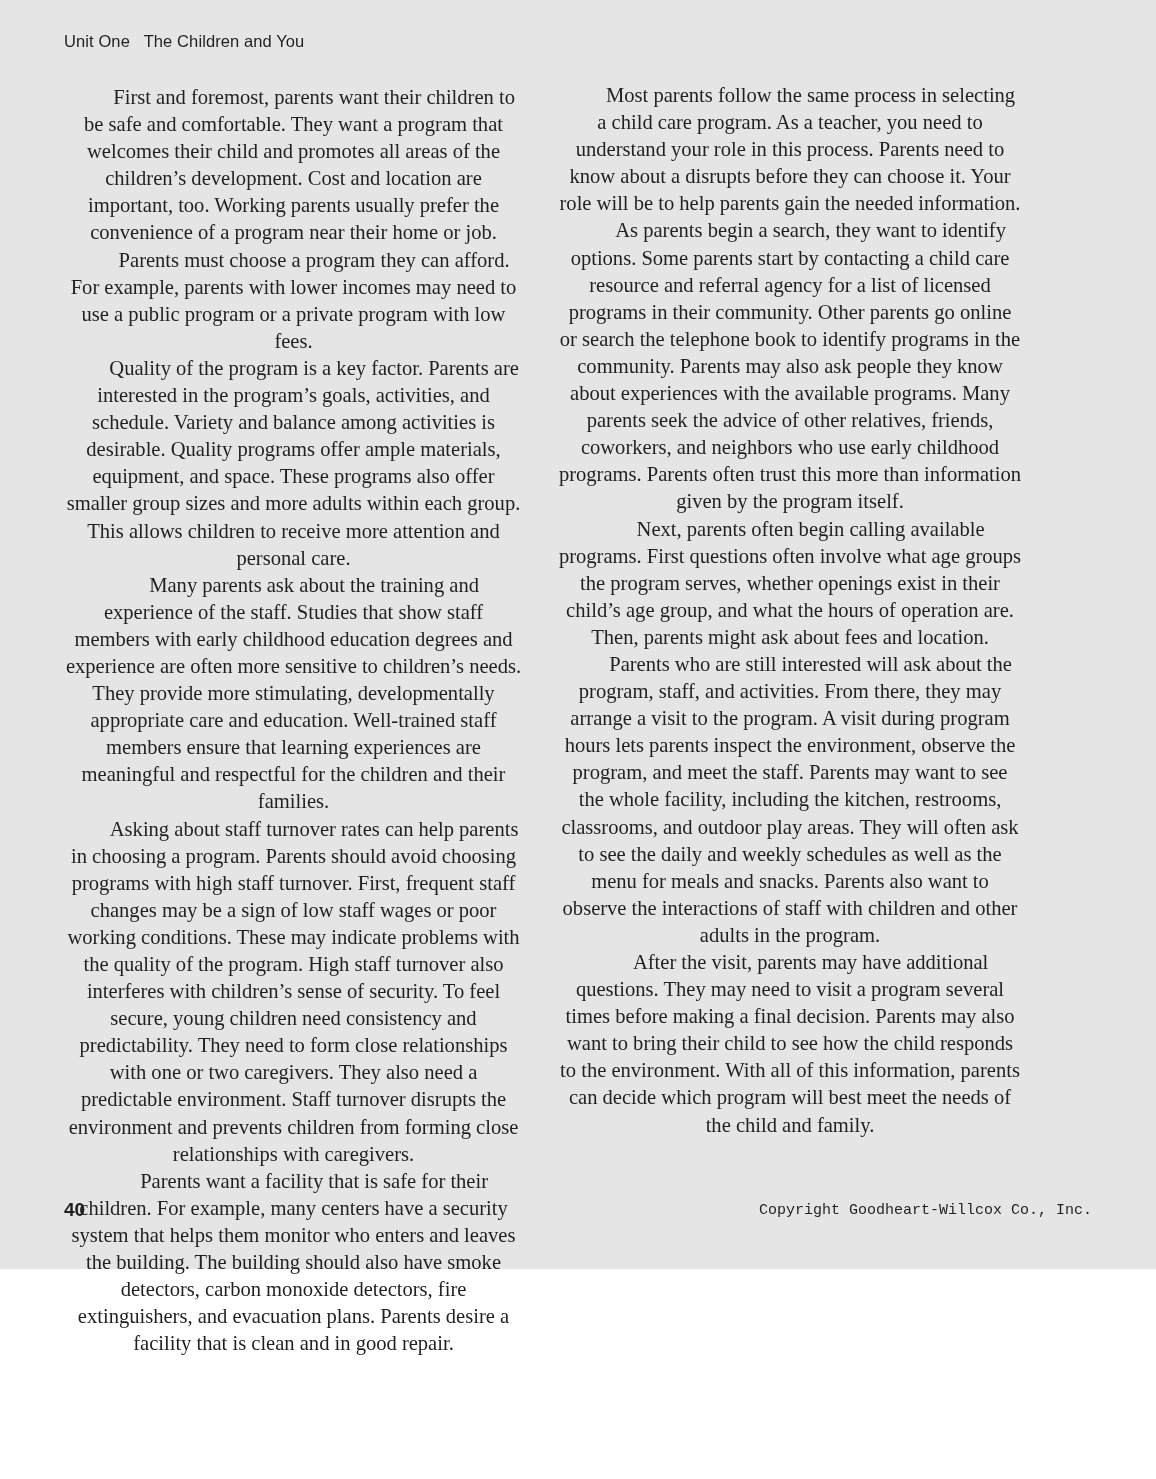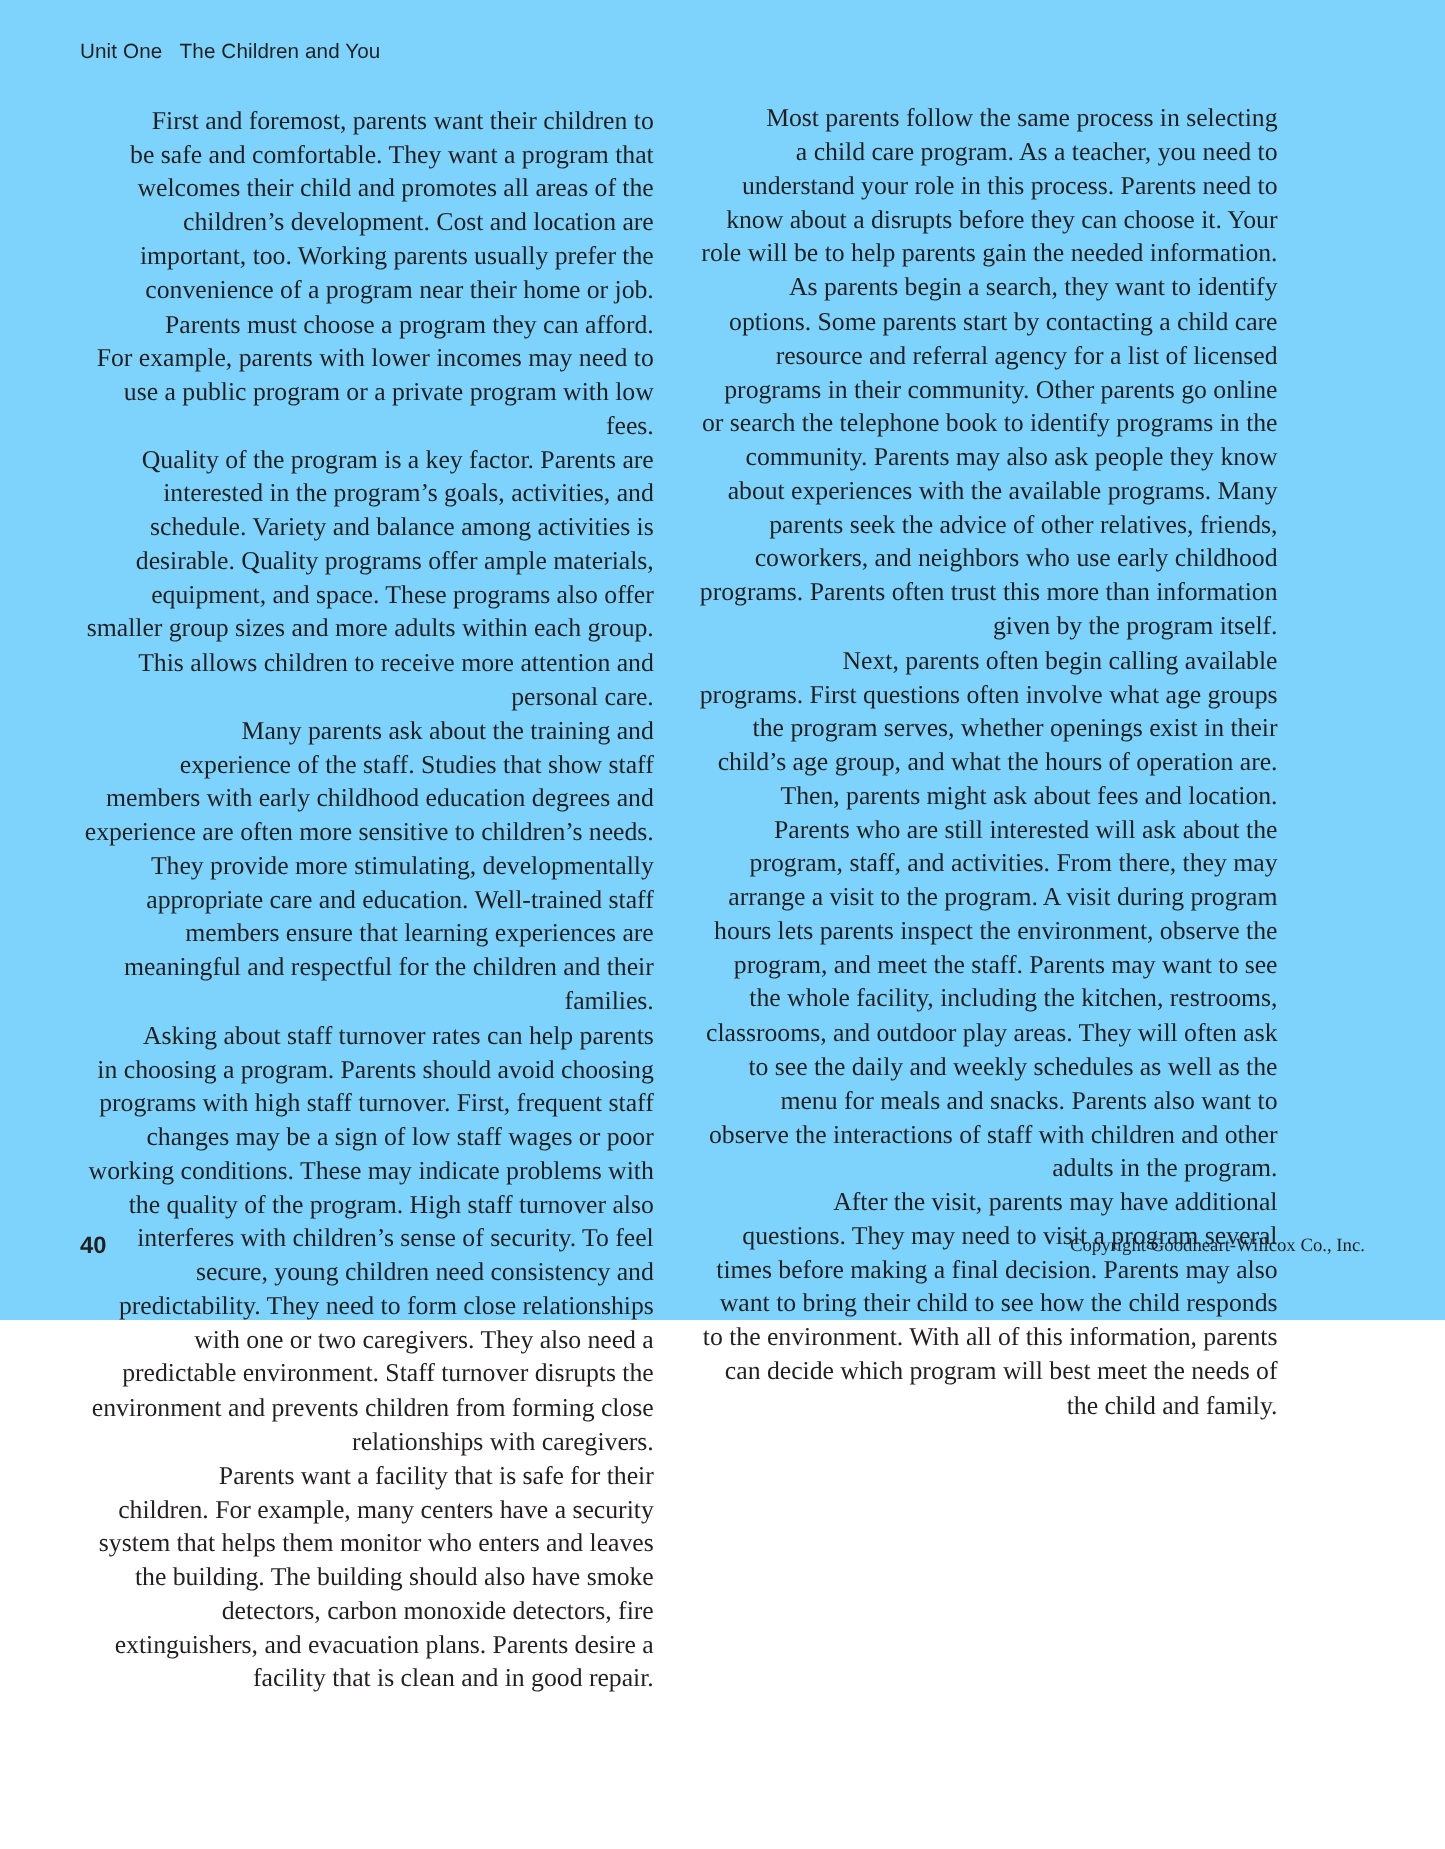--- a/index.html
+++ b/index.html
@@ -15,22 +15,22 @@
     font-family: "Liberation Serif", "DejaVu Serif", serif;
     color: #231f20;
     overflow: hidden;
   }
 
   .page {
     position: absolute;
     left: 0;
     top: 0;
     width: 1156px;
-    height: 1056px;
-    background: #7dd3fc;
+    height: 1269px;
+    background: #e5e5e5;
   }
 
   
   .running-head {
     position: absolute;
     left: 64px;
     top: 32px;
     font-family: "Liberation Sans", "DejaVu Sans", sans-serif;
     font-size: 16.5px;
     letter-spacing: 0.1px;
@@ -62,21 +62,21 @@
     color: #ce2131;
     margin: 0 0 14px 0;
     letter-spacing: -0.2px;
   }
 
   p.body-par {
     margin: 0;
     font-size: 20.6px;
     line-height: 27.1px;
     text-indent: 2.0em;
-    text-align: right;
+    text-align: center;
     hyphens: none;
     -webkit-hyphens: none;
     letter-spacing: -0.02px;
   }
 
   
   .footer {
     position: absolute;
     left: 64px;
     right: 64px;
@@ -90,21 +90,21 @@
     top: 0;
     font-family: "Liberation Sans", "DejaVu Sans", sans-serif;
     font-size: 19px;
     font-weight: bold;
     color: #231f20;
   }
   .copyright {
     position: absolute;
     right: 0;
     top: 3px;
-    font-family: Liberation Serif, serif;
+    font-family: Liberation Mono, monospace;
     font-size: 15px;
     color: #231f20;
   }
 </style>
 </head>
 <body>
 
 <div class="page">
 
   <div class="running-head">Unit One   The Children and You</div>

